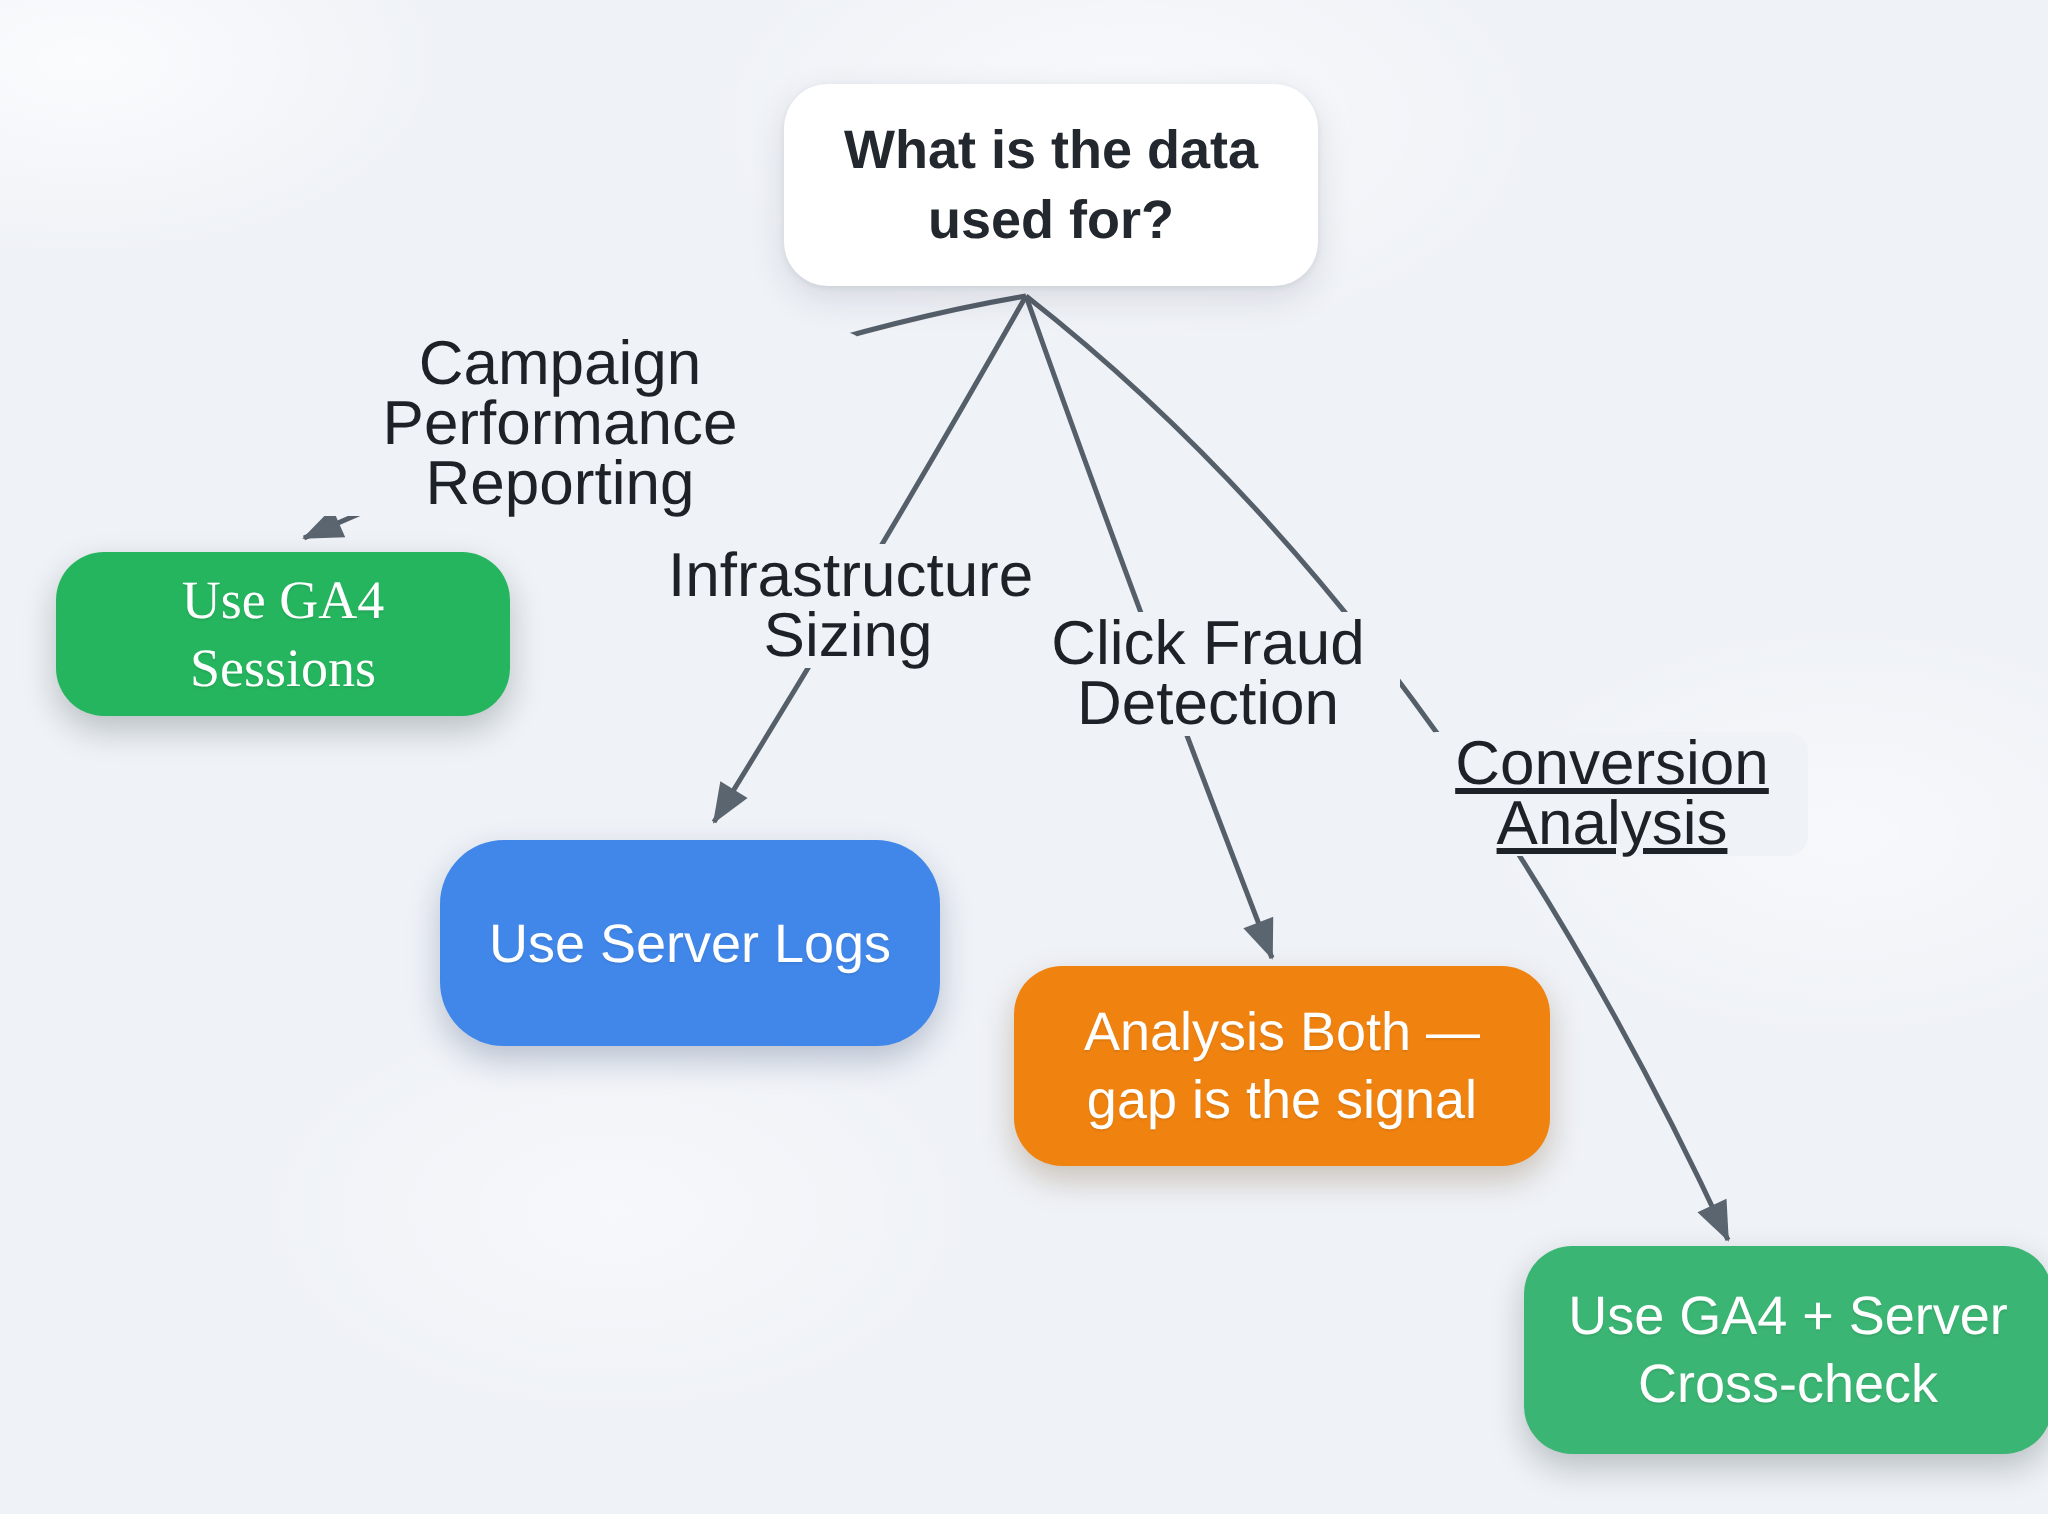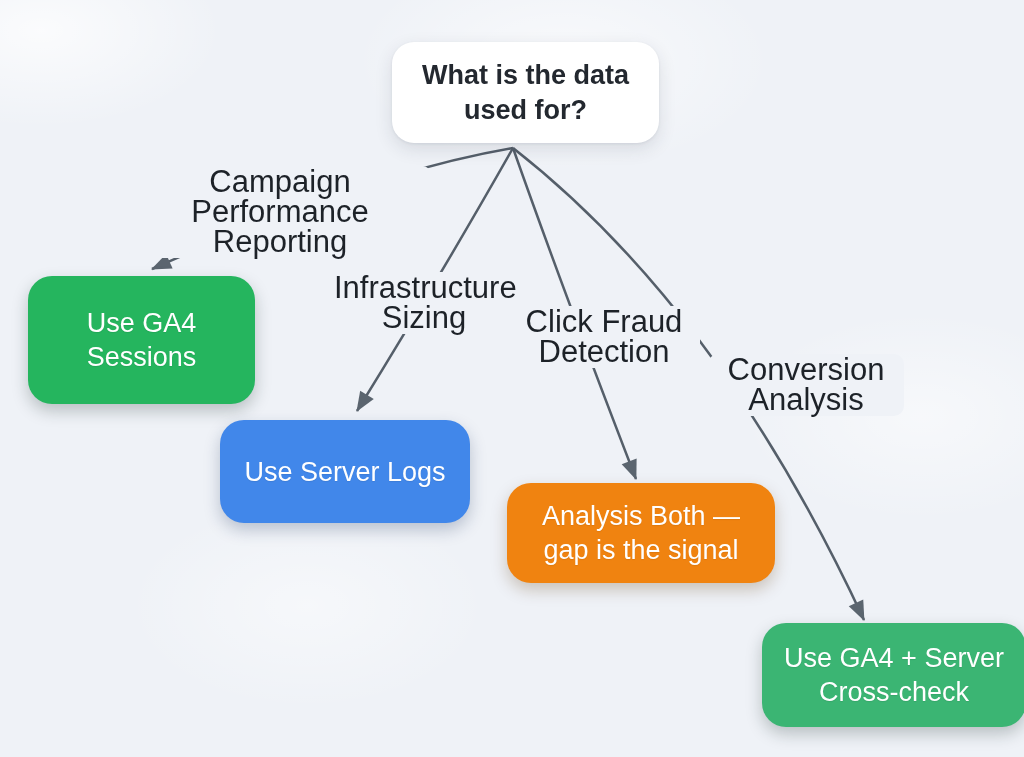--- a/index.html
+++ b/index.html
@@ -25,34 +25,34 @@
     background:#ffffff;border-radius:22px;
     box-shadow:0 6px 18px rgba(30,41,59,.12), 0 1px 3px rgba(30,41,59,.08);
     color:#23282f;font-size:27px;line-height:35px;font-weight:700;margin-left:16px;
   }
   .leaf{
     color:#ffffff;font-size:27px;line-height:34px;font-weight:500;
     border-radius:24px;
     box-shadow:0 7px 16px rgba(25,45,38,.25);
     text-shadow:0 1px 1px rgba(0,0,0,.08);
   }
-  .leaf.green1{left:28px;top:276px;width:227px;height:128px;background:#25b55e;}
-  .leaf.blue  {left:220px;top:420px;width:250px;height:103px;background:#4187ea;box-shadow:0 7px 16px rgba(23,48,90,.25);}
+  .leaf.green1{left:28px;top:276px;width:227px;height:82px;background:#25b55e;font-family:Liberation Serif, serif;}
+  .leaf.blue  {left:220px;top:420px;width:250px;height:103px;background:#4187ea;box-shadow:0 7px 16px rgba(23,48,90,.25);border-radius:32px;}
   .leaf.orange{left:507px;top:483px;width:268px;height:100px;background:#f08310;box-shadow:0 7px 16px rgba(92,52,5,.25);}
   .leaf.green2{left:733px;top:623px;width:264px;height:104px;background:#3bb573;margin-left:29px;}
 
   .edge-label{
     position:absolute;text-align:center;white-space:pre-line;
     color:#1d2228;font-size:31px;line-height:30px;font-weight:400;
     background:#eff2f7;border-radius:10px;padding:1px 6px;
   }
   .edge-label.campaign   {left:128px;top:166px;width:292px;}
   .edge-label.infra      {left:328px;top:272px;width:180px;}
   .edge-label.clickfraud {left:508px;top:306px;width:180px;}
-  .edge-label.conversion {left:708px;top:354px;width:184px;}
+  .edge-label.conversion {left:708px;top:366px;width:184px;text-decoration:underline;}
 </style>
 </head>
 <body>
 
 <div class="canvas">
 
   <svg class="edges" viewBox="0 0 1024 757" aria-hidden="true">
     <defs>
       <marker id="arrow" viewBox="0 0 22 18" markerWidth="22" markerHeight="18" refX="20" refY="9" orient="auto" markerUnits="userSpaceOnUse">
         <path d="M1,1 L21,9 L1,17 Z" fill="#5b656f"></path>

